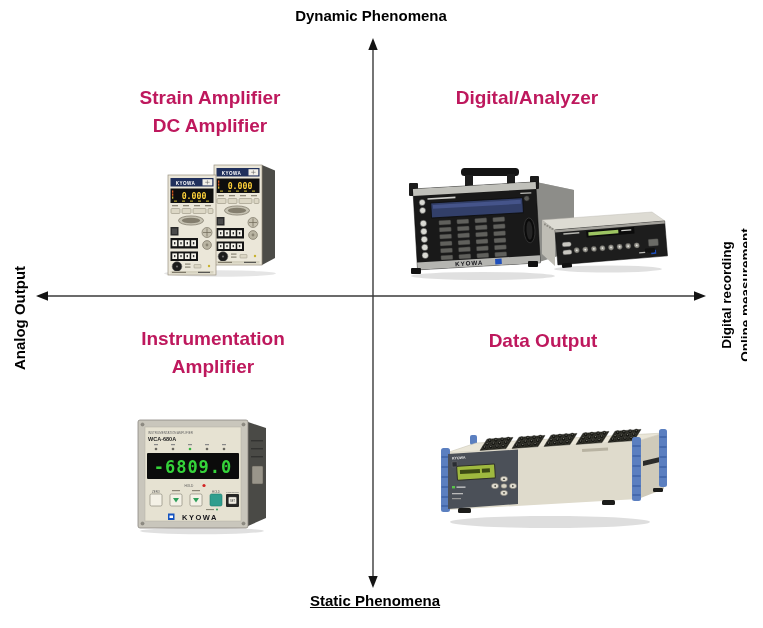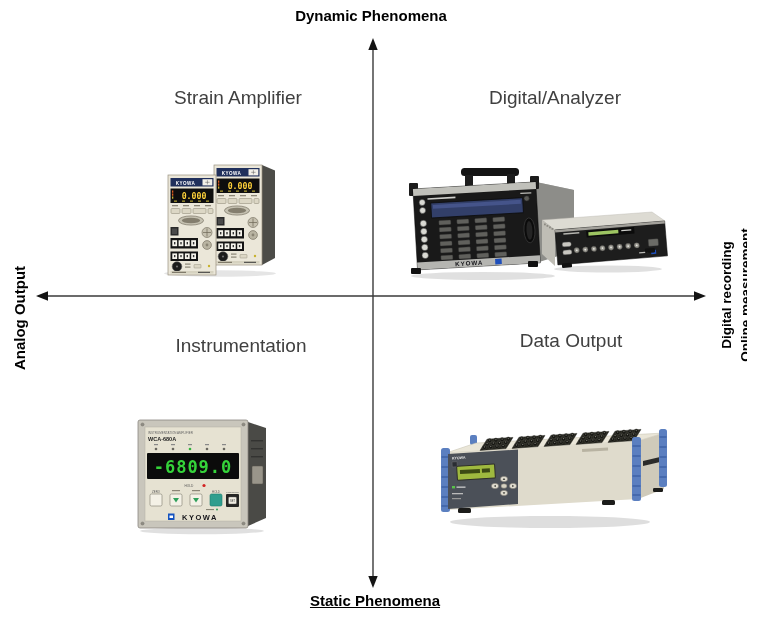--- a/index.html
+++ b/index.html
@@ -12,22 +12,22 @@
     position:absolute; font-weight:bold; font-size:15px; color:#000;
     white-space:nowrap; transform:translateX(-50%);
   }
   .vlabel {
     position:absolute; font-weight:bold; color:#000; white-space:nowrap;
     text-align:center; transform:translate(-50%,-50%) rotate(-90deg);
   }
   .vlabel.left  { font-size:15px; }
   .vlabel.right { font-size:13.5px; line-height:19px; }
   .quad-label {
-    position:absolute; font-weight:normal; font-size:19px; line-height:28px;
-    color:#404040; text-align:center; white-space:nowrap; transform:translateX(-50%);margin-left:28px;
+    position:absolute; font-weight:bold; font-size:19px; line-height:28px;
+    color:#be185d; text-align:center; white-space:nowrap; transform:translateX(-50%);
   }
   .device { position:absolute; }
   .device svg { display:block; }
 </style>
 </head>
 <body>
 
 <div class="canvas">
 
   <svg class="overlay" width="763" height="628" viewBox="0 0 763 628">
@@ -42,26 +42,28 @@
   <div class="axis-cap" style="left:371px; top:7px;">Dynamic Phenomena</div>
   <div class="axis-cap" style="left:375px; top:592px;text-decoration:underline;">Static Phenomena</div>
   <div class="vlabel left" style="left:19px; top:318px;">Analog Output</div>
   <div class="vlabel right" style="left:736px; top:295px;">
     <div>Digital recording</div>
     <div>Online measurement</div>
   </div>
 
   <div class="quad-label" style="left:210px; top:84px;">
     <div>Strain Amplifier</div>
+    <div>DC Amplifier</div>
   </div>
   <div class="quad-label" style="left:527px; top:84px;">
     <div>Digital/Analyzer</div>
   </div>
-  <div class="quad-label" style="left:213px; top:332px;">
+  <div class="quad-label" style="left:213px; top:325px;">
     <div>Instrumentation</div>
+    <div>Amplifier</div>
   </div>
   <div class="quad-label" style="left:543px; top:327px;">Data Output</div>
 
   <div class="device" style="left:154px; top:162px;">
     <svg width="126" height="116" viewBox="0 0 126 116">
       <ellipse cx="66" cy="111.5" rx="56" ry="3.2" fill="rgba(0,0,0,0.10)"></ellipse>
 
       <polygon points="108,3 121,8.5 121,96 108,103" fill="#4c4c48"></polygon>
       <g transform="translate(60,3)">
         <rect x="0" y="0" width="48" height="100" fill="#ebe7d9" stroke="#97917f" stroke-width="0.7"></rect>

